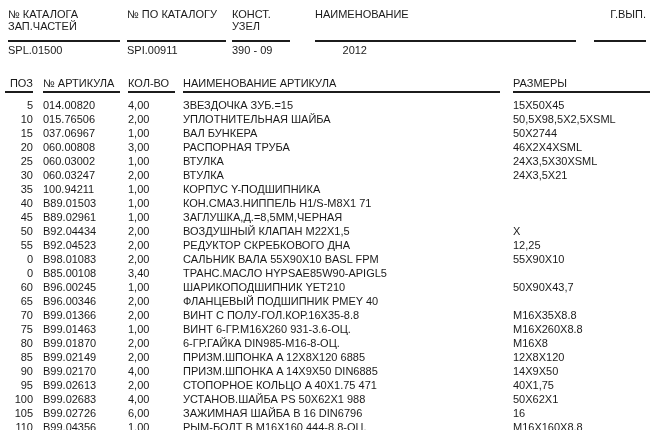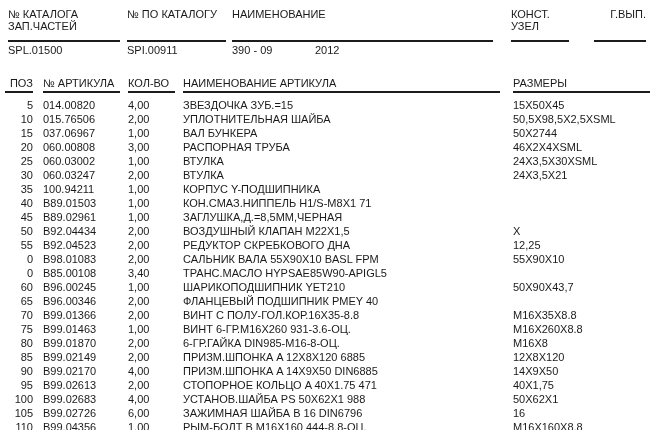--- a/index.html
+++ b/index.html
@@ -21,21 +21,21 @@
   .b2 { width: 105px; }  .b2 .rule { width: 99px; }
   .b3 { width: 279px; }  .b3 .rule { width: 261px; }
   .b4 { width: 83px;  }  .b4 .rule { width: 58px; }
   .b5 { width: 52px; text-align: right; }  .b5 .rule { width: 52px; align-self: flex-end; }
 
   .doc-values { display: flex; padding-left: 3px; margin-top: 2px; height: 13px; }
   .doc-values .v1 { width: 119px; }
   .doc-values .v2 { width: 105px; }
   .doc-values .v3 { width: 279px; }
   .doc-values .v4 { width: 83px; }
-  .doc-values .v5 { width: 52px; }
+  .doc-values .v5 { width: 52px; text-align: right; }
 
   
   .table { margin-top: 13px; }
   .thead { display: flex; margin-top: 20px; }
   .thead .hcell .htext { display: block; line-height: 12px; }
   .thead .hcell .hrule { display: block; height: 2px; background: #1c1c1c; margin-top: 2px; }
 
   .c-pos  { width: 28px;  text-align: right; }
   .c-art  { width: 87px;  padding-left: 10px; }
   .c-qty  { width: 55px;  text-align: left; padding-left: 8px; }
@@ -52,26 +52,26 @@
 
   <div class="doc-header">
     <div class="doc-block b1">
       <div class="lbl"><span>№ КАТАЛОГА</span><br><span>ЗАП.ЧАСТЕЙ</span></div>
       <div class="rule"></div>
     </div>
     <div class="doc-block b2">
       <div class="lbl"><span>№ ПО КАТАЛОГУ</span></div>
       <div class="rule"></div>
     </div>
+    <div class="doc-block b4">
+      <div class="lbl"><span>КОНСТ.</span><br><span>УЗЕЛ</span></div>
+      <div class="rule"></div>
+    </div>
     <div class="doc-block b3">
       <div class="lbl"><span>НАИМЕНОВАНИЕ</span></div>
-      <div class="rule"></div>
-    </div>
-    <div class="doc-block b4">
-      <div class="lbl"><span>КОНСТ.</span><br><span>УЗЕЛ</span></div>
       <div class="rule"></div>
     </div>
     <div class="doc-block b5">
       <div class="lbl"><span>Г.ВЫП.</span></div>
       <div class="rule"></div>
     </div>
   </div>
 
   <div class="doc-values">
     <div class="v1">SPL.01500</div>

